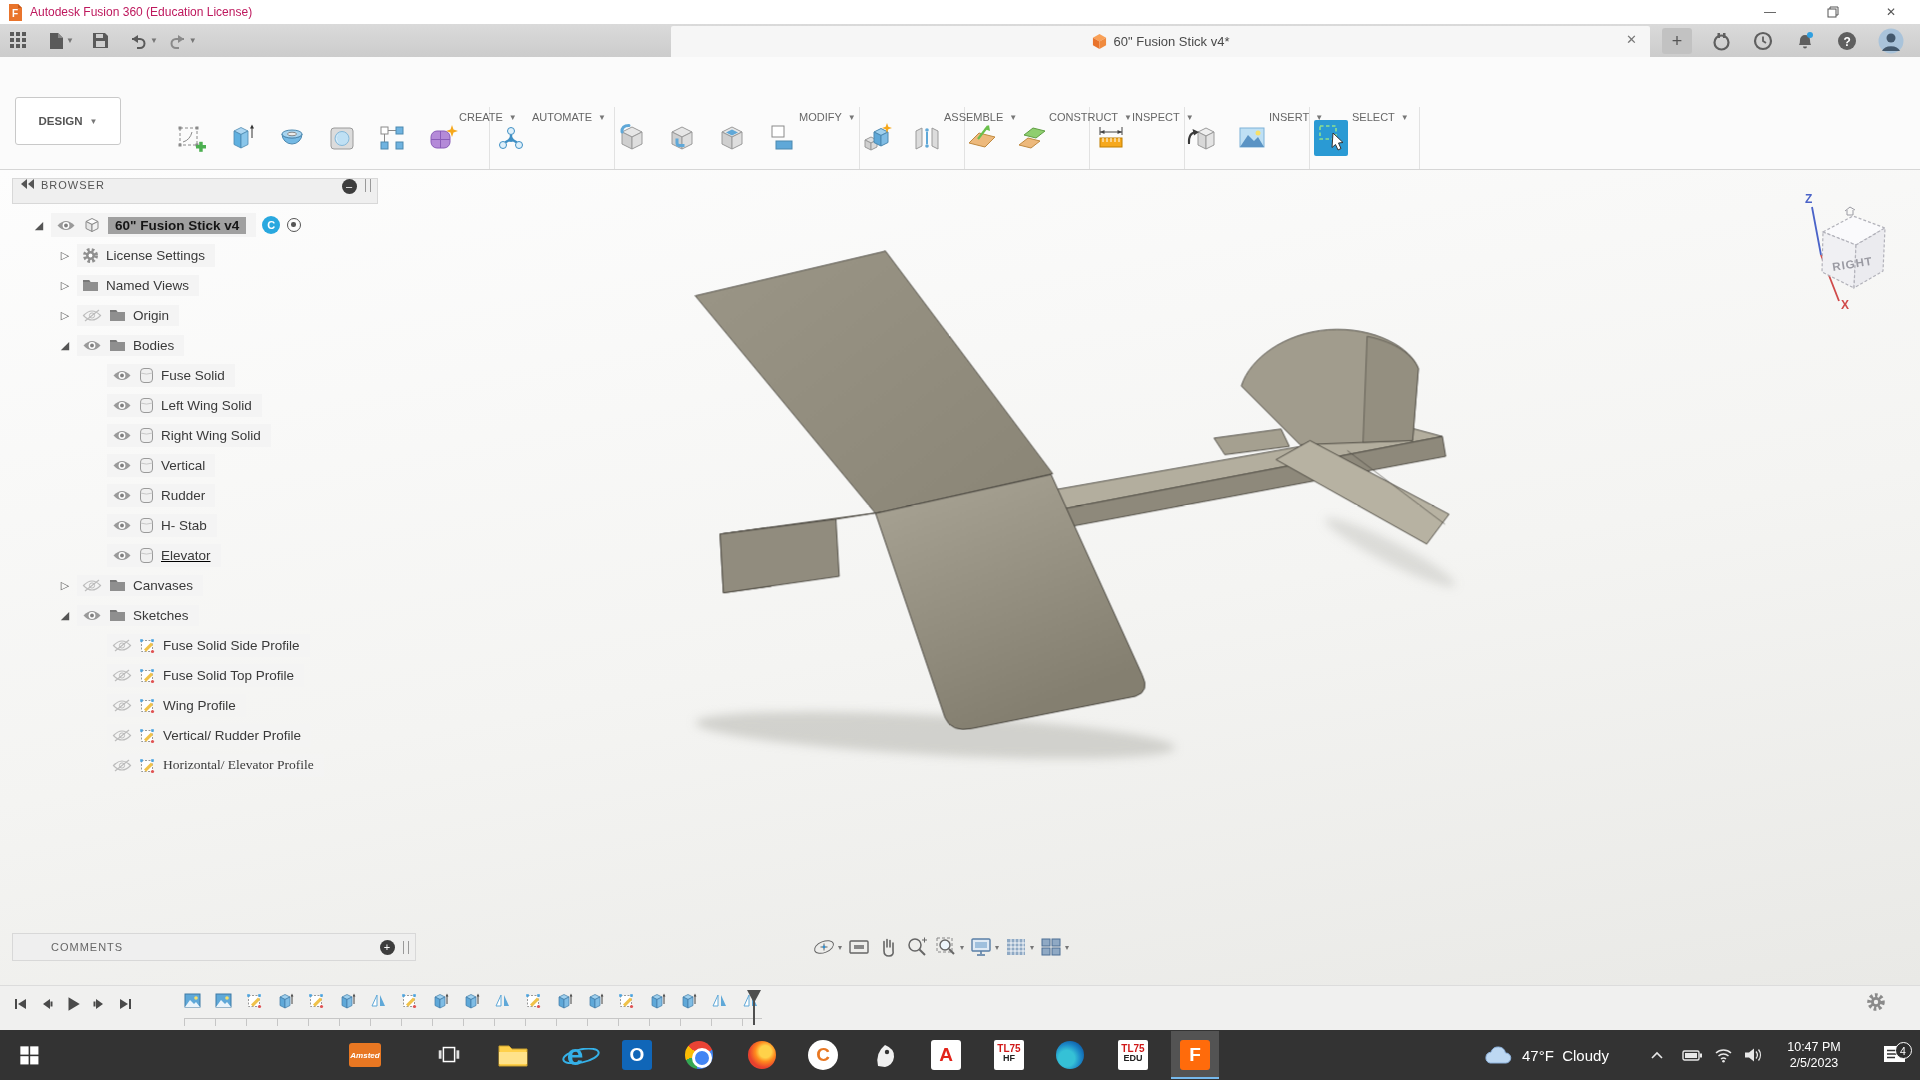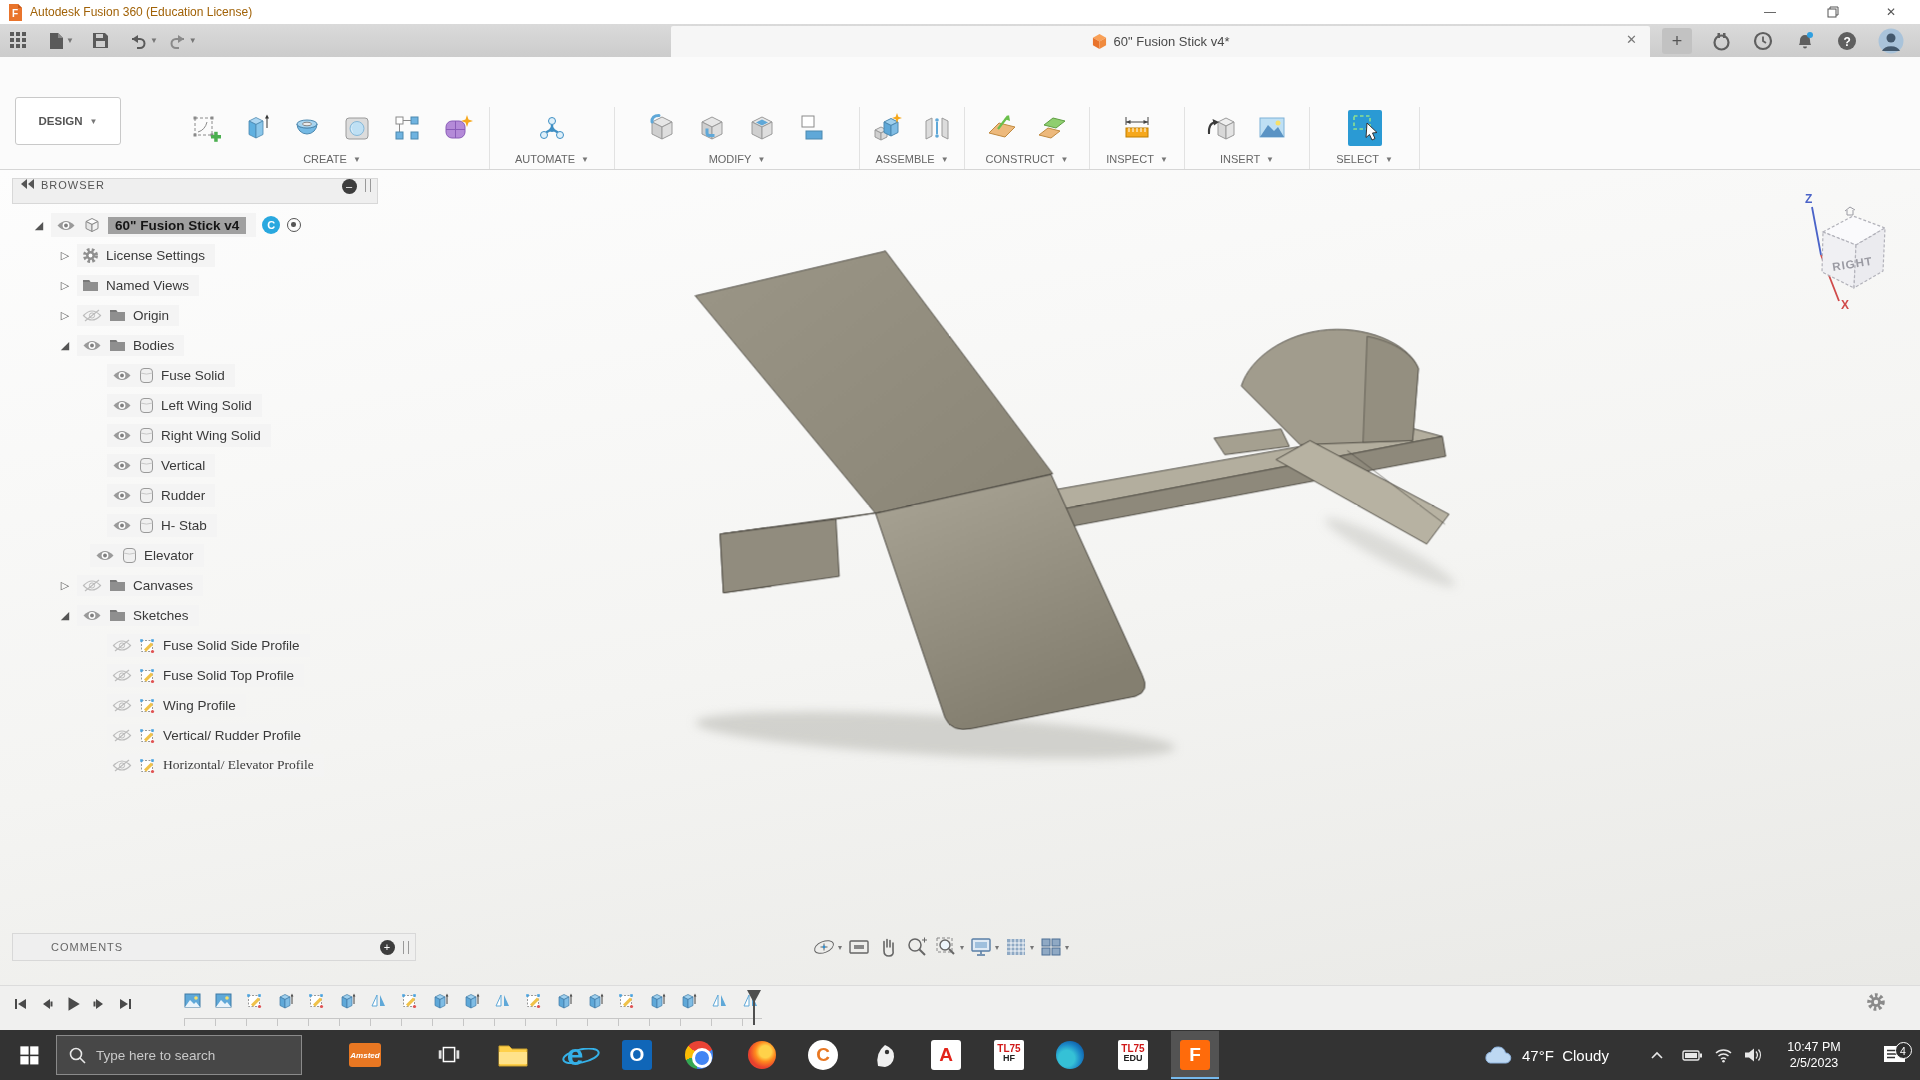--- a/index.html
+++ b/index.html
@@ -2,39 +2,39 @@
 <html><head>
 <meta charset="utf-8">
 <style>
   *{margin:0;padding:0;box-sizing:border-box}
   html,body{font-family:"Liberation Sans",sans-serif;background:#777}
   .screen{position:relative;width:1920px;height:1080px;overflow:hidden;background:#fff}
   .abs{position:absolute}
   svg{display:block}
   
   .titlebar{left:0;top:0;width:1920px;height:24px;background:#ffffff;display:flex;align-items:center}
-  .titlebar .ttl{font-size:12px;color:#a16207;margin-left:8px}
+  .titlebar .ttl{font-size:12px;color:#be185d;margin-left:8px}
   .winbtn{position:absolute;top:0;width:40px;height:24px;display:flex;align-items:center;justify-content:center;color:#555;font-size:12px}
   
   .apptoolbar{left:0;top:24px;width:1920px;height:33px;background:linear-gradient(#dadada,#cccccc)}
   .qat{position:absolute;top:0;height:33px;display:flex;align-items:center;gap:2px;color:#5a5a5a}
   .qbtn{display:flex;align-items:center;padding:0 4px;height:26px}
   .caret{font-size:8px;color:#777;margin-left:2px}
   .doctab{position:absolute;left:671px;top:2px;width:979px;height:31px;background:#f6f6f6;border-radius:2px 2px 0 0;display:flex;align-items:center;justify-content:center;gap:7px;font-size:13px;color:#4a4a4a}
   .cube-ico{width:15px;height:15px}
   .topright-ico{position:absolute;top:3px;width:30px;height:28px;display:flex;align-items:center;justify-content:center}
   
   .ribbon{left:0;top:57px;width:1920px;height:113px;background:#fbfbfb;border-bottom:1px solid #d6d6d6}
   .design-btn{position:absolute;left:15px;top:40px;width:106px;height:48px;background:#fff;border:1px solid #c9c9c9;border-radius:3px;display:flex;align-items:center;justify-content:center;font-size:11.5px;font-weight:bold;color:#555;gap:5px}
   .rtabs{position:absolute;left:175px;top:23px;display:flex}
   .rtab{position:relative;padding:0 26px;font-size:11.5px;font-weight:bold;color:#8f8f8f;height:30px}
   .rtab.active{color:#0a9ddb}
   .rtab.active::after{content:"";position:absolute;left:14px;right:14px;bottom:-22px;height:4px;background:#0a9ddb}
   .rgroups{position:absolute;left:175px;top:50px;height:62px;display:flex}
-  .rgroup{height:62px;display:flex;flex-direction:column;border-right:1px solid #e2e2e2}
+  .rgroup{height:62px;display:flex;border-right:1px solid #e2e2e2}
   .rgroup .gicons{flex:0 0 42px;display:flex;align-items:center;justify-content:center;gap:16px}
   .rgroup .glabel{height:20px;display:flex;align-items:center;justify-content:center;font-size:11px;color:#666;gap:4px}
   .cmd{width:34px;height:36px;display:flex;align-items:center;justify-content:center}
   .cmd.sel{background:#2a9ad4;border-radius:2px}
   
   .canvas{left:0;top:170px;width:1920px;height:815px;background:linear-gradient(170deg,#fdfdfd 0%,#f4f4f2 55%,#e9e9e6 100%);overflow:hidden}
   
   .browser{position:absolute;left:12px;top:8px;width:366px}
   .bheader{height:26px;background:rgba(238,238,238,.95);border:1px solid #d8d8d8;display:flex;align-items:flex-start;font-size:11px;color:#555;letter-spacing:1px}
   .btree{position:relative;margin-top:8px}
@@ -673,21 +673,21 @@
               </span>
               <span>
                 <svg width="15" height="17" viewBox="0 0 15 17">
                   <rect x="1.5" y="1.5" width="12" height="14" rx="3.5" fill="#f0f0f0" stroke="#9a9a9a"></rect>
                   <path d="M1.5 6 q6 2.2 12 0" fill="none" stroke="#c8c8c8"></path>
                 </svg>
               </span>
               <span>H- Stab</span>
             </span>
           </div>
-          <div class="brow" style="top: 330px; left: 78px;">
+          <div class="brow" style="top: 330px; left: 95px; text-decoration: underline;">
             <span class="pill">
               <span>
                 <svg width="20" height="13" viewBox="0 0 20 13">
                   <path d="M1.5 6.5 Q10 -2.5 18.5 6.5 Q10 15.5 1.5 6.5 Z" fill="#9a9a9a"></path>
                   <circle cx="10" cy="6.5" r="3.4" fill="#fff"></circle>
                   <circle cx="10" cy="6.5" r="1.9" fill="#808080"></circle>
                 </svg>
               </span>
               <span>
                 <svg width="15" height="17" viewBox="0 0 15 17">
@@ -1122,27 +1122,20 @@
     <div class="tbtile" style="left:8px;width:42px">
       <svg width="22" height="22" viewBox="0 0 28 28">
           <g fill="#fff">
             <rect x="3" y="3" width="10.5" height="10.5"></rect>
             <rect x="15.5" y="3" width="10.5" height="10.5"></rect>
             <rect x="3" y="15.5" width="10.5" height="10.5"></rect>
             <rect x="15.5" y="15.5" width="10.5" height="10.5"></rect>
           </g>
         </svg>
     </div>
-    <div class="searchbox">
-      <svg style="margin:0 10px 0 12px" width="17" height="17" viewBox="0 0 17 17">
-          <circle cx="7" cy="7" r="5.5" fill="none" stroke="#e8e8e8" stroke-width="1.6"></circle>
-          <line x1="11" y1="11" x2="16" y2="16" stroke="#e8e8e8" stroke-width="1.6"></line>
-        </svg>
-      <input placeholder="Type here to search" style="">
-    </div>
     <div id="taskbar-pins">
         <div class="pin" style="left: 341px;">
           <div class="glyphtile" style="width:32px;height:24px;background:#e87722;border-radius:3px;color:#fff;font-size:8px;font-style:italic">Amsted</div>
         </div>
         <div class="pin" style="left: 425px;">
           <svg width="28" height="28" viewBox="0 0 30 30">
             <rect x="9" y="7" width="12" height="15" stroke="#fff" fill="none" stroke-width="1.6"></rect>
             <rect x="4" y="10" width="3" height="9" fill="#fff" opacity=".85"></rect>
             <rect x="23" y="10" width="3" height="9" fill="#fff" opacity=".85"></rect>
           </svg>

